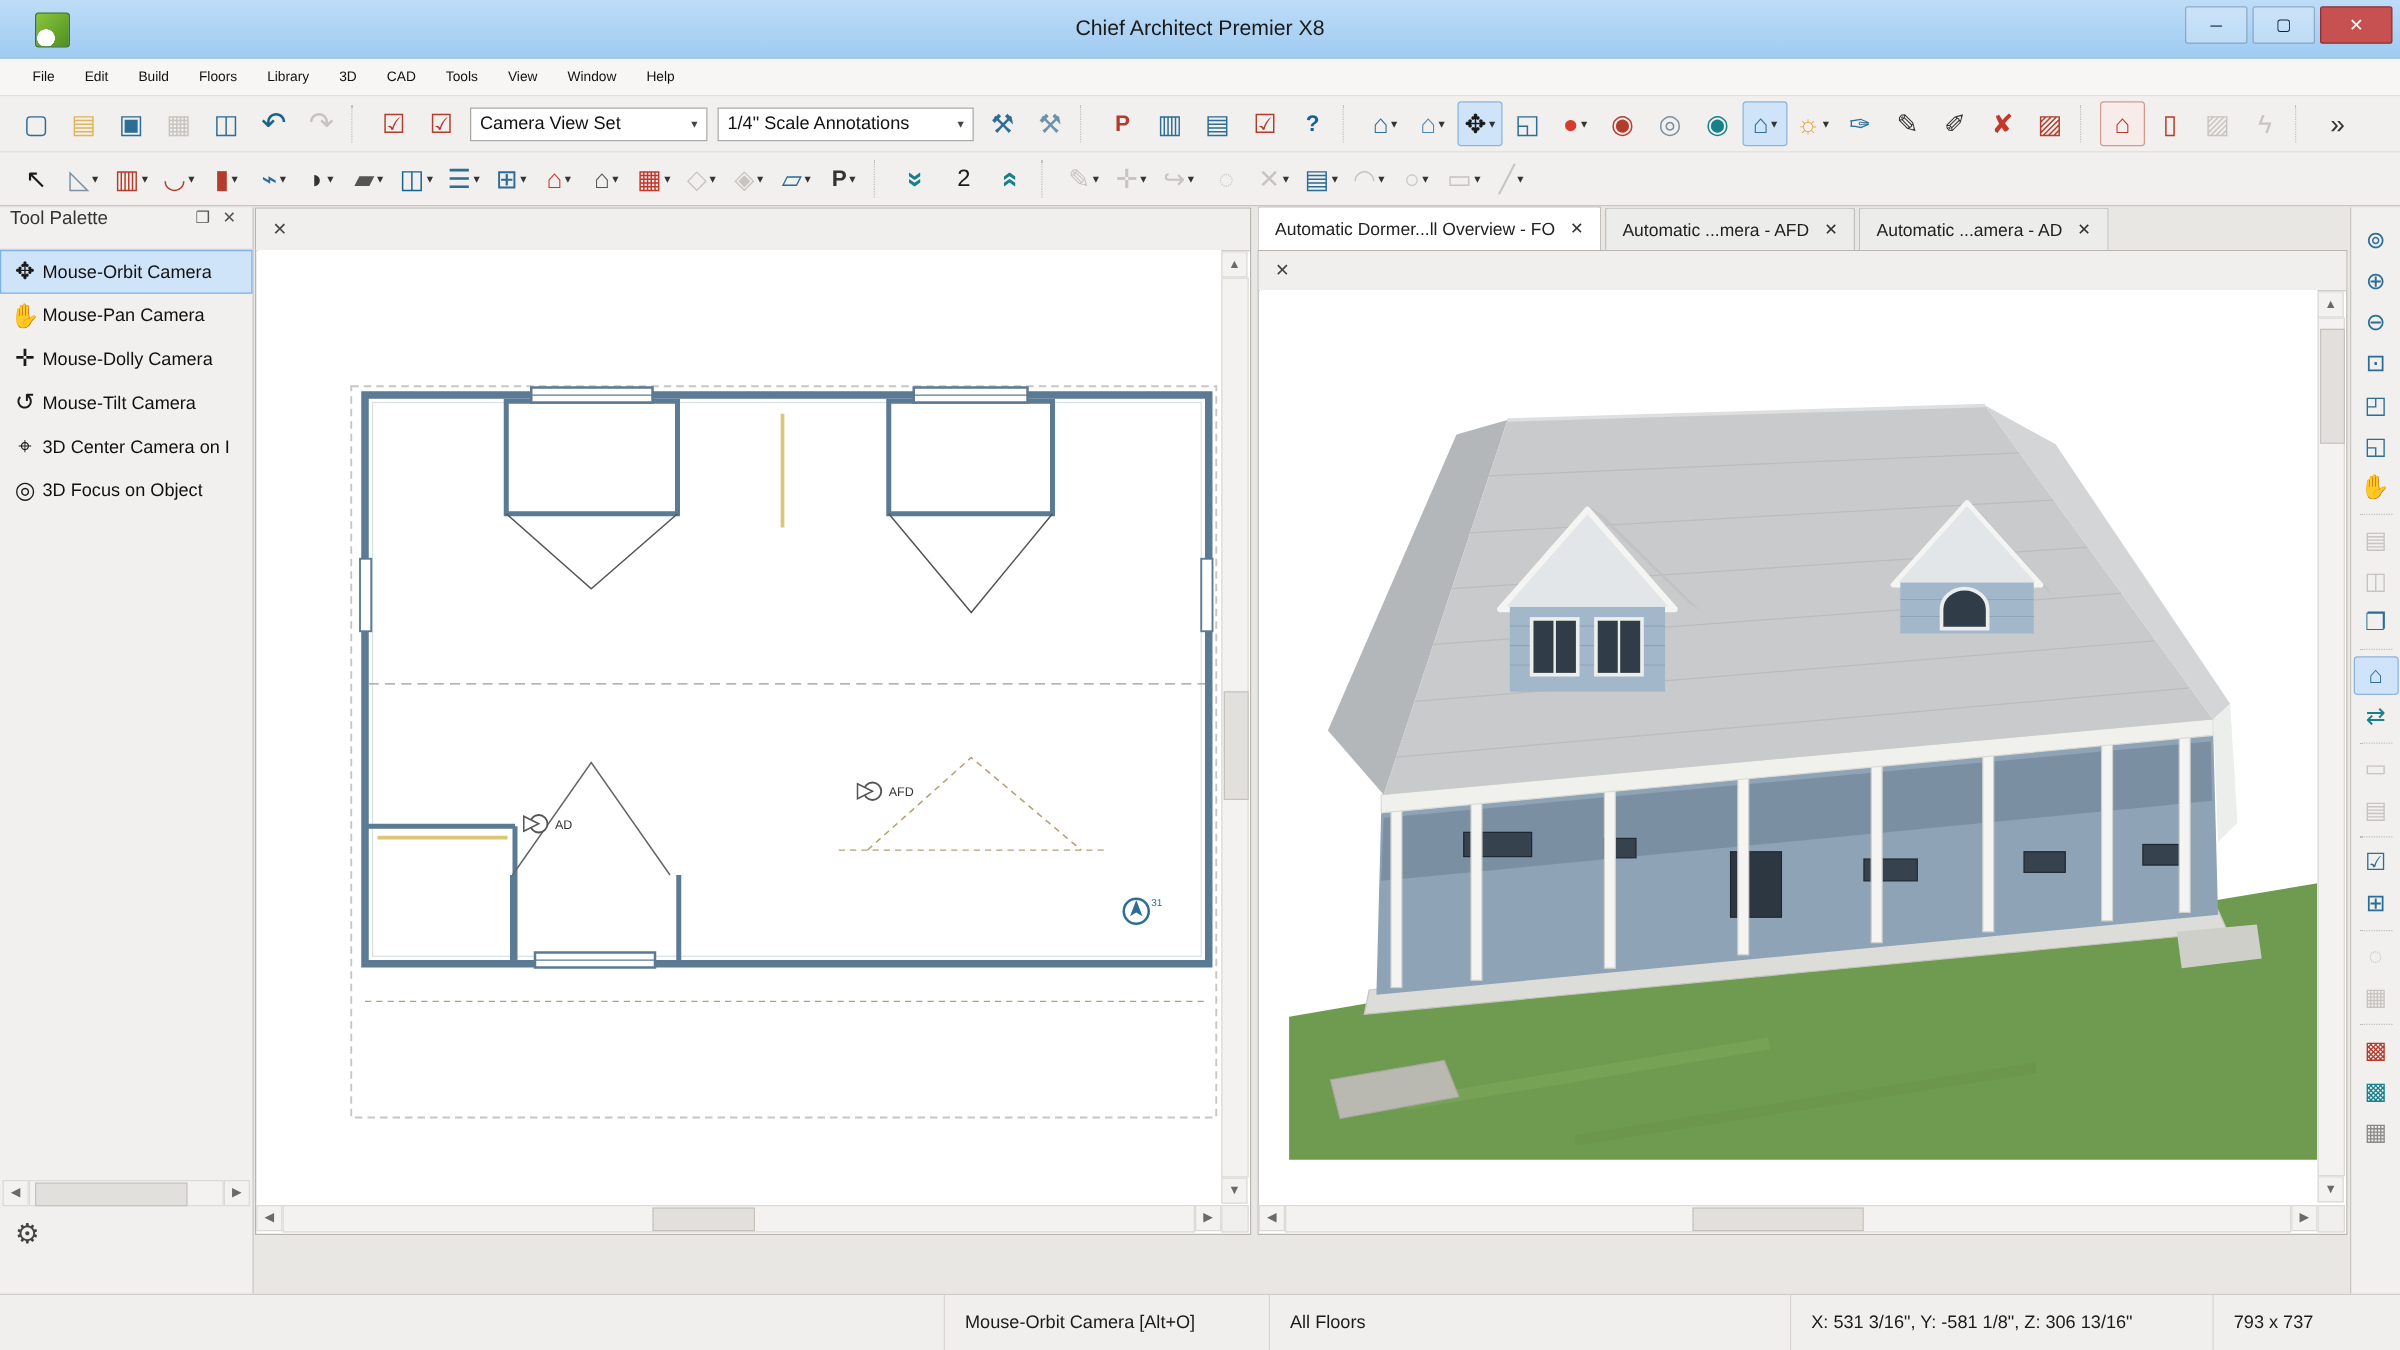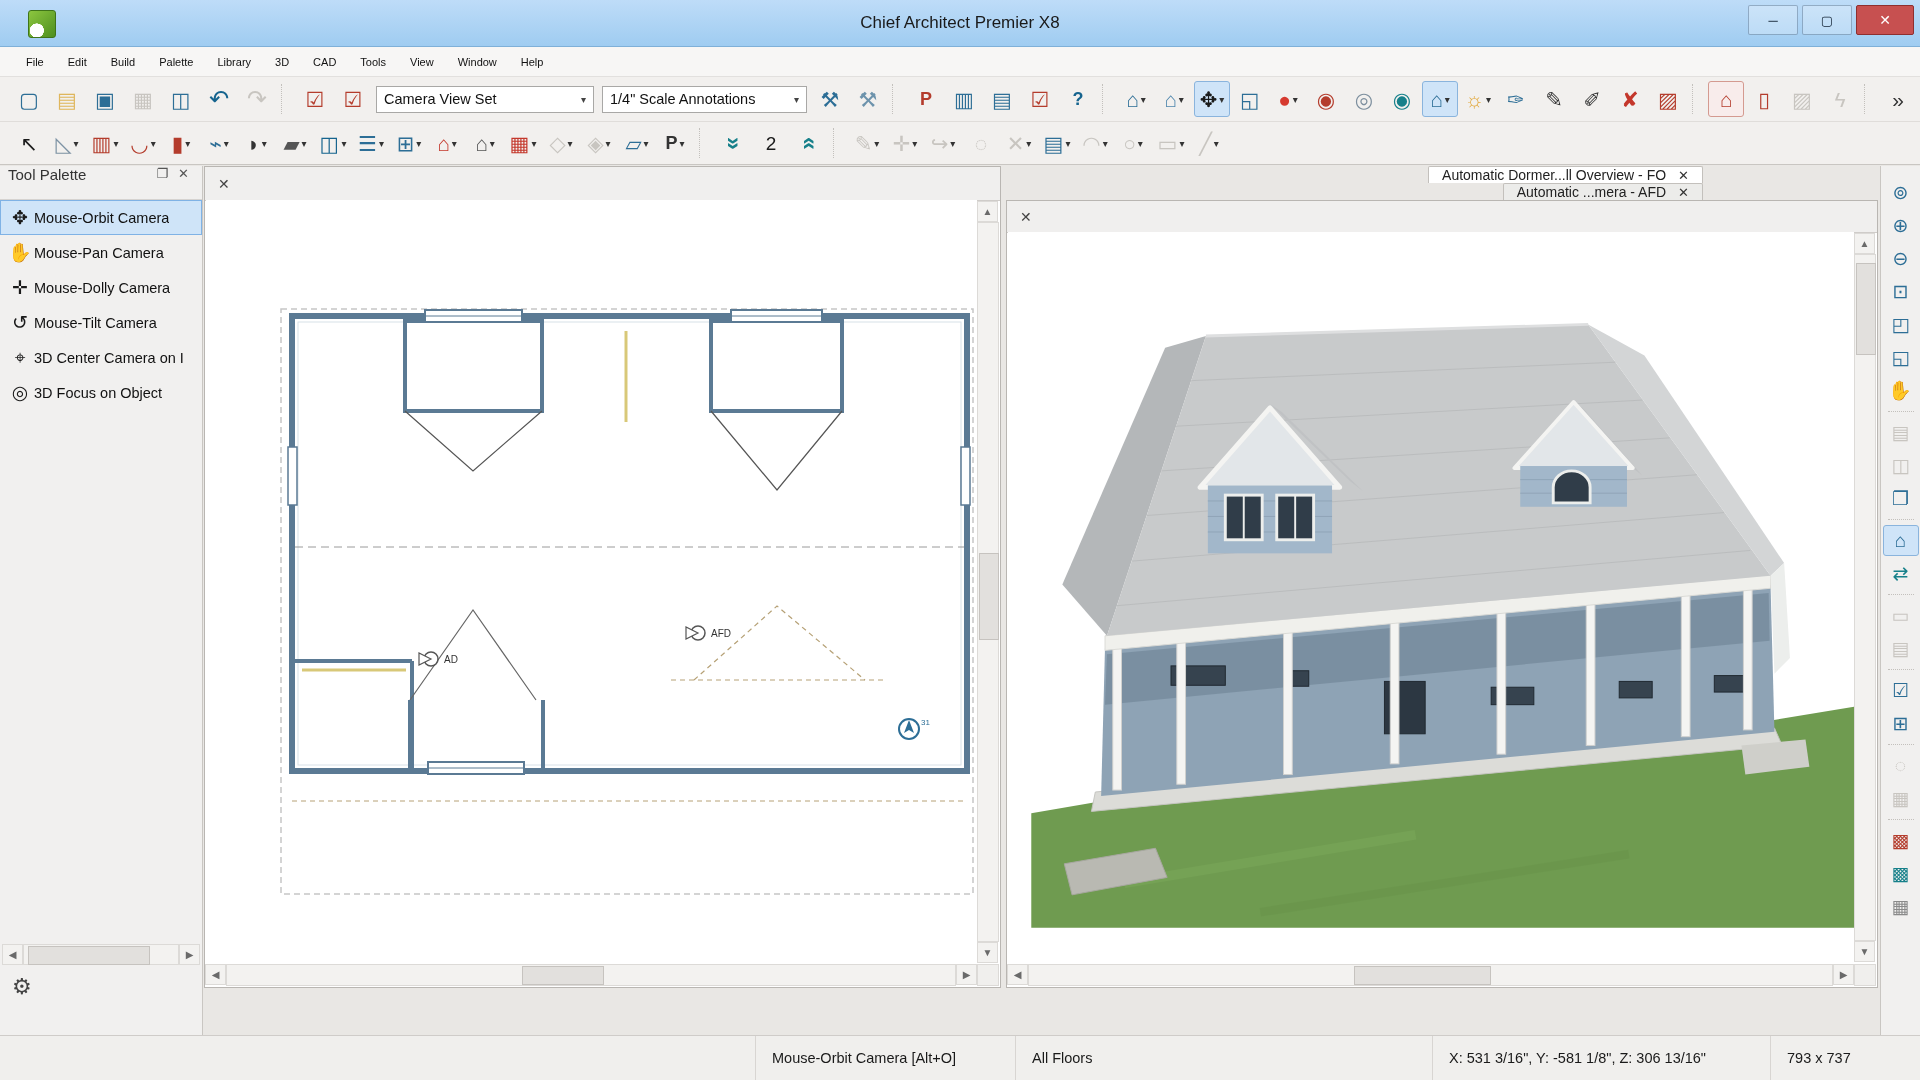--- a/index.html
+++ b/index.html
@@ -65,21 +65,21 @@
   .hscroll{position:absolute;height:22px;display:flex;}
   
   .floorpane{position:absolute;left:204px;top:166px;width:797px;height:822px;background:#fff;
     border:1px solid #b9b6b2;box-sizing:border-box;}
   .pane-head{height:33px;background:#f0efee;border-bottom:1px solid #cfccc9;display:flex;align-items:center;padding:0 9px;}
   .pane-title{flex:1;font-size:14.5px;}
   .floorpane .pane-title{color:#a2a09d;}
   .pane-close{font-size:14px;color:#444;padding:0 4px;}
   .plan-canvas{position:absolute;left:1px;top:33px;width:771px;height:763px;background:#fff;overflow:hidden;}
   
-  .tabsrow{position:absolute;left:1006px;top:166px;width:700px;height:34px;display:flex;align-items:flex-end;flex-direction:column;}
+  .tabsrow{position:absolute;left:1006px;top:166px;width:700px;height:34px;display:flex;align-items:flex-end;}
   .tab{height:33px;border:1px solid #c3c0bc;border-bottom:none;background:#ececea;display:flex;
     align-items:center;padding:0 13px;gap:12px;font-size:14px;color:#222;margin-right:3px;border-radius:2px 2px 0 0;}
   .tab.active{background:#fff;height:34px;}
   .tab .tclose{font-size:13px;color:#333;}
   .rightpane{position:absolute;left:1006px;top:200px;width:872px;height:788px;background:#fff;
     border:1px solid #b9b6b2;box-sizing:border-box;}
   .rightpane .pane-head{height:31px;}
   .rightpane .pane-title{color:#6d6b69;}
   .persp-canvas{position:absolute;left:1px;top:31px;width:846px;height:730px;background:#fff;overflow:hidden;}
   
@@ -111,21 +111,21 @@
       <div class="wb">─</div>
       <div class="wb">▢</div>
       <div class="wb close">✕</div>
     </div>
   </div>
 
   <div class="menubar">
       <div class="menu-item">File</div>
       <div class="menu-item">Edit</div>
       <div class="menu-item">Build</div>
-      <div class="menu-item">Palette</div>
+      <div class="menu-item">Floors</div>
       <div class="menu-item">Library</div>
       <div class="menu-item">3D</div>
       <div class="menu-item">CAD</div>
       <div class="menu-item">Tools</div>
       <div class="menu-item">View</div>
       <div class="menu-item">Window</div>
       <div class="menu-item">Help</div>
     </div>
 
   <div class="tbar tb1">
@@ -150,21 +150,21 @@
       <div class="tb-btn dis big">
         <span class="g">↷</span>
       </div>
       <div class="tb-sep"></div>
       <div class="tb-btn">
         <span class="g" style="color: rgb(180, 60, 44);">☑</span>
       </div>
       <div class="tb-btn">
         <span class="g" style="color: rgb(180, 60, 44);">☑</span>
       </div>
-      <div class="tb-dd" style="width: 218px;">
+      <div class="tb-dd" style="width: 190px;">
         <span class="dd-label">Camera View Set</span>
         <span class="dd-caret">▾</span>
       </div>
       <div class="tb-dd" style="width: 205px;">
         <span class="dd-label">1/4" Scale Annotations</span>
         <span class="dd-caret">▾</span>
       </div>
       <div class="tb-btn">
         <span class="g" style="color: rgb(45, 110, 150);">⚒</span>
       </div>

